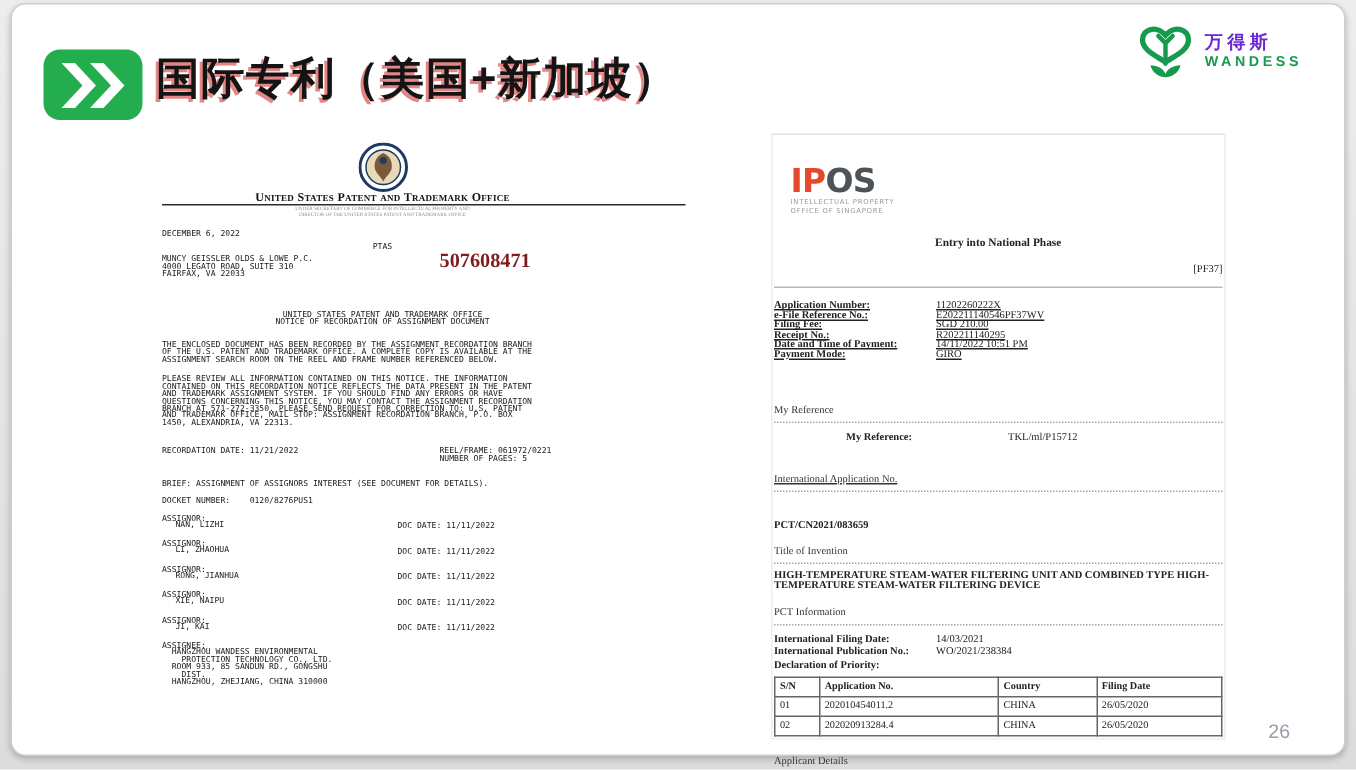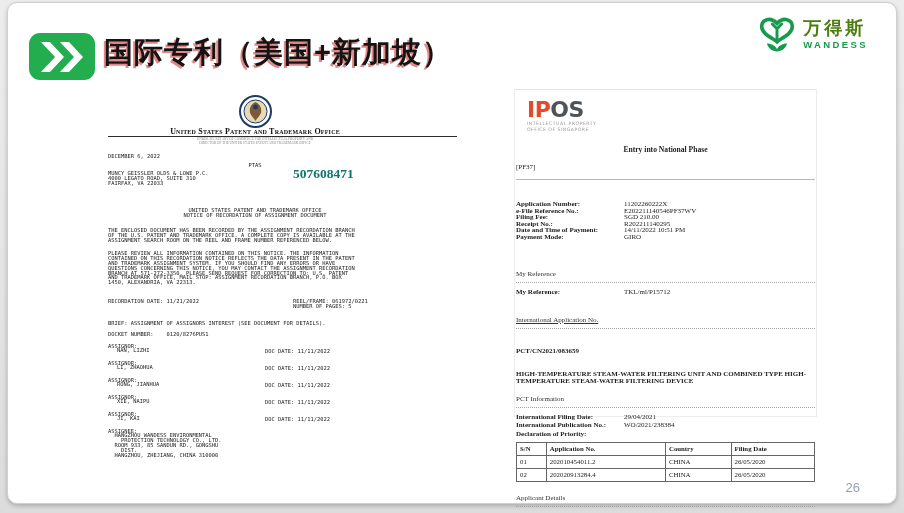--- a/index.html
+++ b/index.html
@@ -22,21 +22,21 @@
     display:flex; align-items:center; justify-content:center;
   }
   .slide-title {
     position:absolute; left:96px; top:30px;
     font-size:29px; font-weight:bold; color:#141414;
     text-shadow:-2px 2px 0 rgba(205,35,35,.55);
     letter-spacing:1px; white-space:nowrap;
   }
   .brand { position:absolute; right:28px; top:12px; display:flex; align-items:center; gap:7px; }
   .brand-text { display:flex; flex-direction:column; line-height:1; }
-  .brand-cn { color:#4d7c0f; font-weight:bold; font-size:18px; letter-spacing:3px; }
+  .brand-cn { color:#6d28d9; font-weight:bold; font-size:12px; letter-spacing:3px; }
   .brand-en { color:#169b4e; font-weight:bold; font-size:9.5px; letter-spacing:2.4px; margin-top:3px; }
   .page-num { position:absolute; right:36px; top:477px; font-size:13px; color:#98a0ab; }
 
   
   .usdoc {
     position:absolute; left:100px; top:88px; width:349px;
     font-family:"DejaVu Sans Mono", monospace;
     font-size:5.4px; line-height:4.8px; color:#1b1b1b;
   }
   .usdoc .pre { white-space:pre; }
@@ -49,63 +49,63 @@
   .rule-full { width:349px; border-bottom:1.2px solid #2c2c2c; margin-top:1px; }
   .office-sub {
     font-family:"Liberation Serif", serif; font-size:3.4px; line-height:3.8px;
     color:#8b8b8b; margin-top:1.5px;
   }
   .date-line { margin-top:8px; }
   .ptas { margin-top:4px; }
   .addr-row { position:relative; margin-top:4px; height:24px; }
   .big-number {
     position:absolute; left:185px; top:1px;
-    font-family:"Liberation Serif", serif; font-weight:bold; font-size:13.5px; color:#0f766e;
+    font-family:"Liberation Serif", serif; font-weight:bold; font-size:13.5px; color:#7f1d1d;
   }
   .notice-heading { margin-top:13px; white-space:pre-line; }
   .para1 { margin-top:10px; }
   .para2 { margin-top:9px; }
   .record-row { position:relative; margin-top:14px; height:10px; }
   .record-right { position:absolute; left:185px; top:0; white-space:pre; }
   .brief { margin-top:12px; }
   .docket { margin-top:6px; }
   .as-row { position:relative; margin-top:7px; height:10px; }
   .as-indent { padding-left:9px; }
   .as-date { position:absolute; left:157px; bottom:0; }
   .assignee-block { margin-top:7px; }
 
   
   .sgdoc {
-    position:absolute; left:506px; top:86px; width:303px; height:328px;
+    position:absolute; left:506px; top:86px; width:303px; height:404px;
     font-family:"Liberation Serif", serif; color:#222;
     border:1px solid #ededed; border-top:1px solid #e2e2e2;
-    padding:0 1px;
+    padding:12px 1px;
   }
   .ipos { margin-top:10px; margin-left:11px; }
   .ipos-word { font-family:"DejaVu Sans", sans-serif; font-weight:800; font-size:22px; line-height:19px; letter-spacing:-.5px; }
   .ipos-ip { color:#e4492c; }
   .ipos-os { color:#4e5357; }
   .ipos-sub {
     font-family:"DejaVu Sans", sans-serif; font-size:4.6px; line-height:5.6px;
     color:#9a9a9a; letter-spacing:.5px; margin-top:2px; white-space:pre-line;
   }
   .form-title { text-align:center; font-weight:bold; font-size:7.6px; margin-top:13px; }
-  .form-code { text-align:left; font-size:7px; margin-top:9px; }
+  .form-code { text-align:right; font-size:7px; margin-top:9px; }
   .hr-solid { border-bottom:1px solid #b8b8b8; margin-top:8px; }
-  .fields { margin-top:21px; }
+  .fields { margin-top:8px;text-decoration:underline; }
   .frow { display:flex; font-size:7px; line-height:6.5px; }
   .frow .lbl { width:108px; font-weight:bold; flex-shrink:0; }
   .frow .val { flex:1; }
   .sec { font-size:7px; border-bottom:1px dotted #a5a5a5; padding-bottom:4px; color:#333; }
   .sec-myref { margin-top:30px; }
-  .myref-row { margin-top:6px; }
+  .myref-row { margin-top:6px;margin-left:48px; }
   .sec-intl { margin-top:20px;text-decoration:underline; }
   .pct-number { font-weight:bold; font-size:7px; margin-top:18px; }
   .sec-title { margin-top:9px; }
-  .invention-title { font-weight:bold; font-size:7px; line-height:7.6px; margin-top:16px; }
+  .invention-title { font-weight:bold; font-size:7px; line-height:7.6px; margin-top:4px; }
   .sec-pct { margin-top:9px; }
   .pct-fields { margin-top:5px; }
   .pct-fields .frow { line-height:8.6px; }
   .ptable { width:100%; border-collapse:collapse; margin-top:3px; }
   .ptable th, .ptable td {
     border:1px solid #666; font-size:6.8px; padding:2.5px 3px; text-align:left;
     font-weight:normal;
   }
   .ptable th { font-weight:bold; }
   .col-sn { width:10%; } .col-app { width:40%; } .col-country { width:22%; } .col-date { width:28%; }
@@ -260,27 +260,28 @@
 
     <div class="sec sec-myref">My Reference</div>
     <div class="frow myref-row">
       <span class="lbl">My Reference:</span>
       <span class="val">TKL/ml/P15712</span>
     </div>
 
     <div class="sec sec-intl">International Application No.</div>
     <div class="pct-number">PCT/CN2021/083659</div>
 
+    <div class="sec sec-title">Title of Invention</div>
     <div class="invention-title">HIGH-TEMPERATURE STEAM-WATER FILTERING UNIT AND COMBINED TYPE HIGH-TEMPERATURE STEAM-WATER FILTERING DEVICE</div>
 
     <div class="sec sec-pct">PCT Information</div>
     <div class="pct-fields">
       <div class="frow">
           <span class="lbl">International Filing Date:</span>
-          <span class="val">29/04/2021</span>
+          <span class="val">14/03/2021</span>
         </div>
       <div class="frow">
           <span class="lbl">International Publication No.:</span>
           <span class="val">WO/2021/238384</span>
         </div>
       <div class="frow">
           <span class="lbl">Declaration of Priority:</span>
           <span class="val"></span>
         </div>
     </div>

